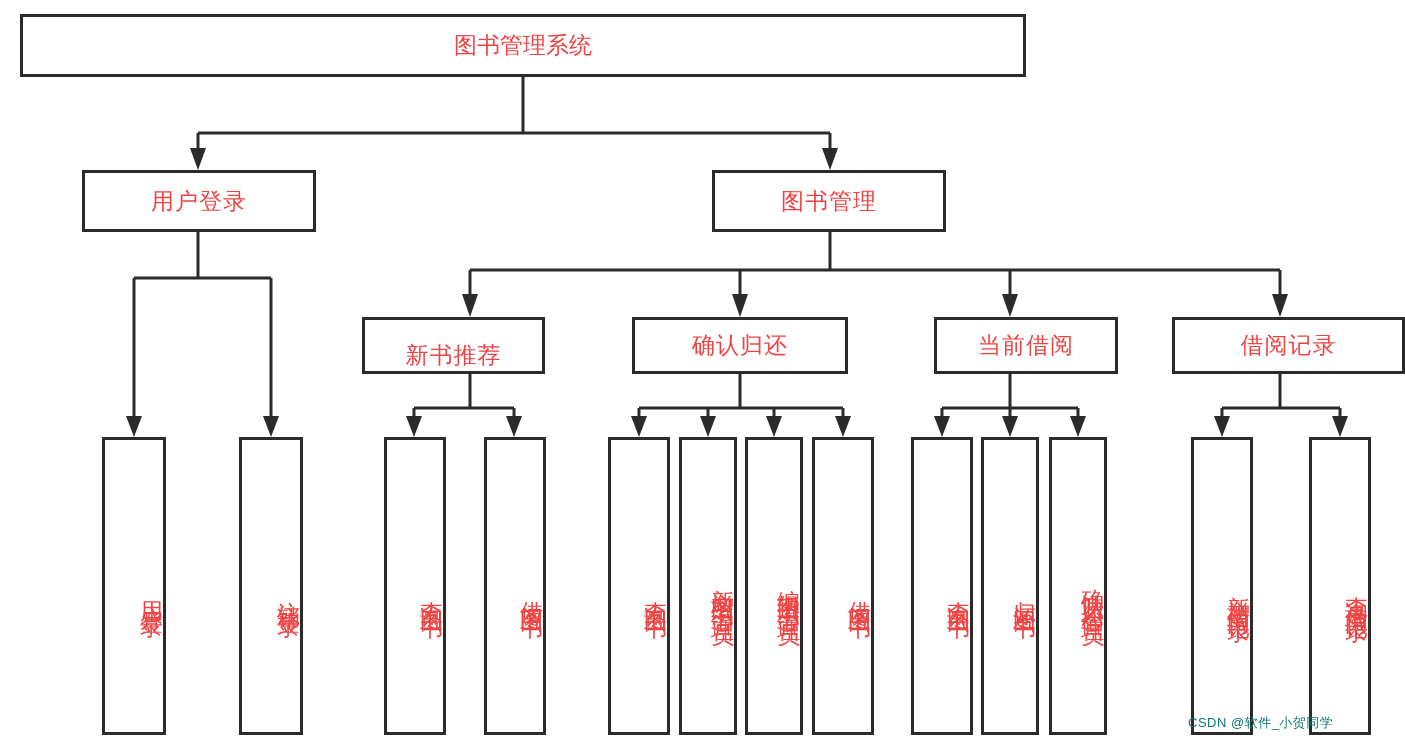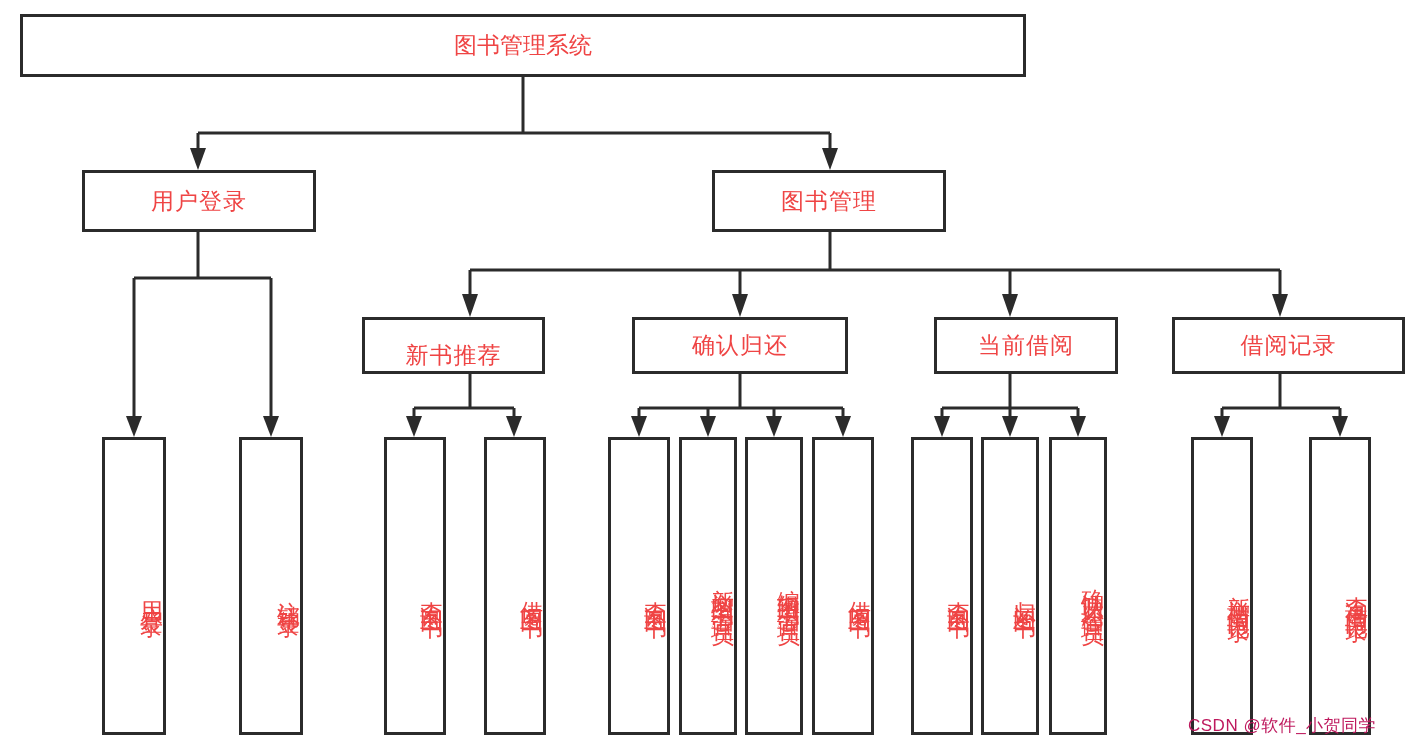--- a/index.html
+++ b/index.html
@@ -45,22 +45,22 @@
     align-items: flex-start;
     justify-content: center;
   }
   .leaf-label {
     writing-mode: vertical-rl;
     text-orientation: upright;
     display: block;
   }
   .watermark {
     position: absolute;
-    font-size: 17px;
-    color: #be185d;
+    font-size: 13px;
+    color: #0f766e;
     white-space: nowrap;
     left: 1188px;
     top: 714px;
     letter-spacing: 0.5px;
   }
   svg.links {
     position: absolute;
     left: 0;
     top: 0;
     width: 1405px;

